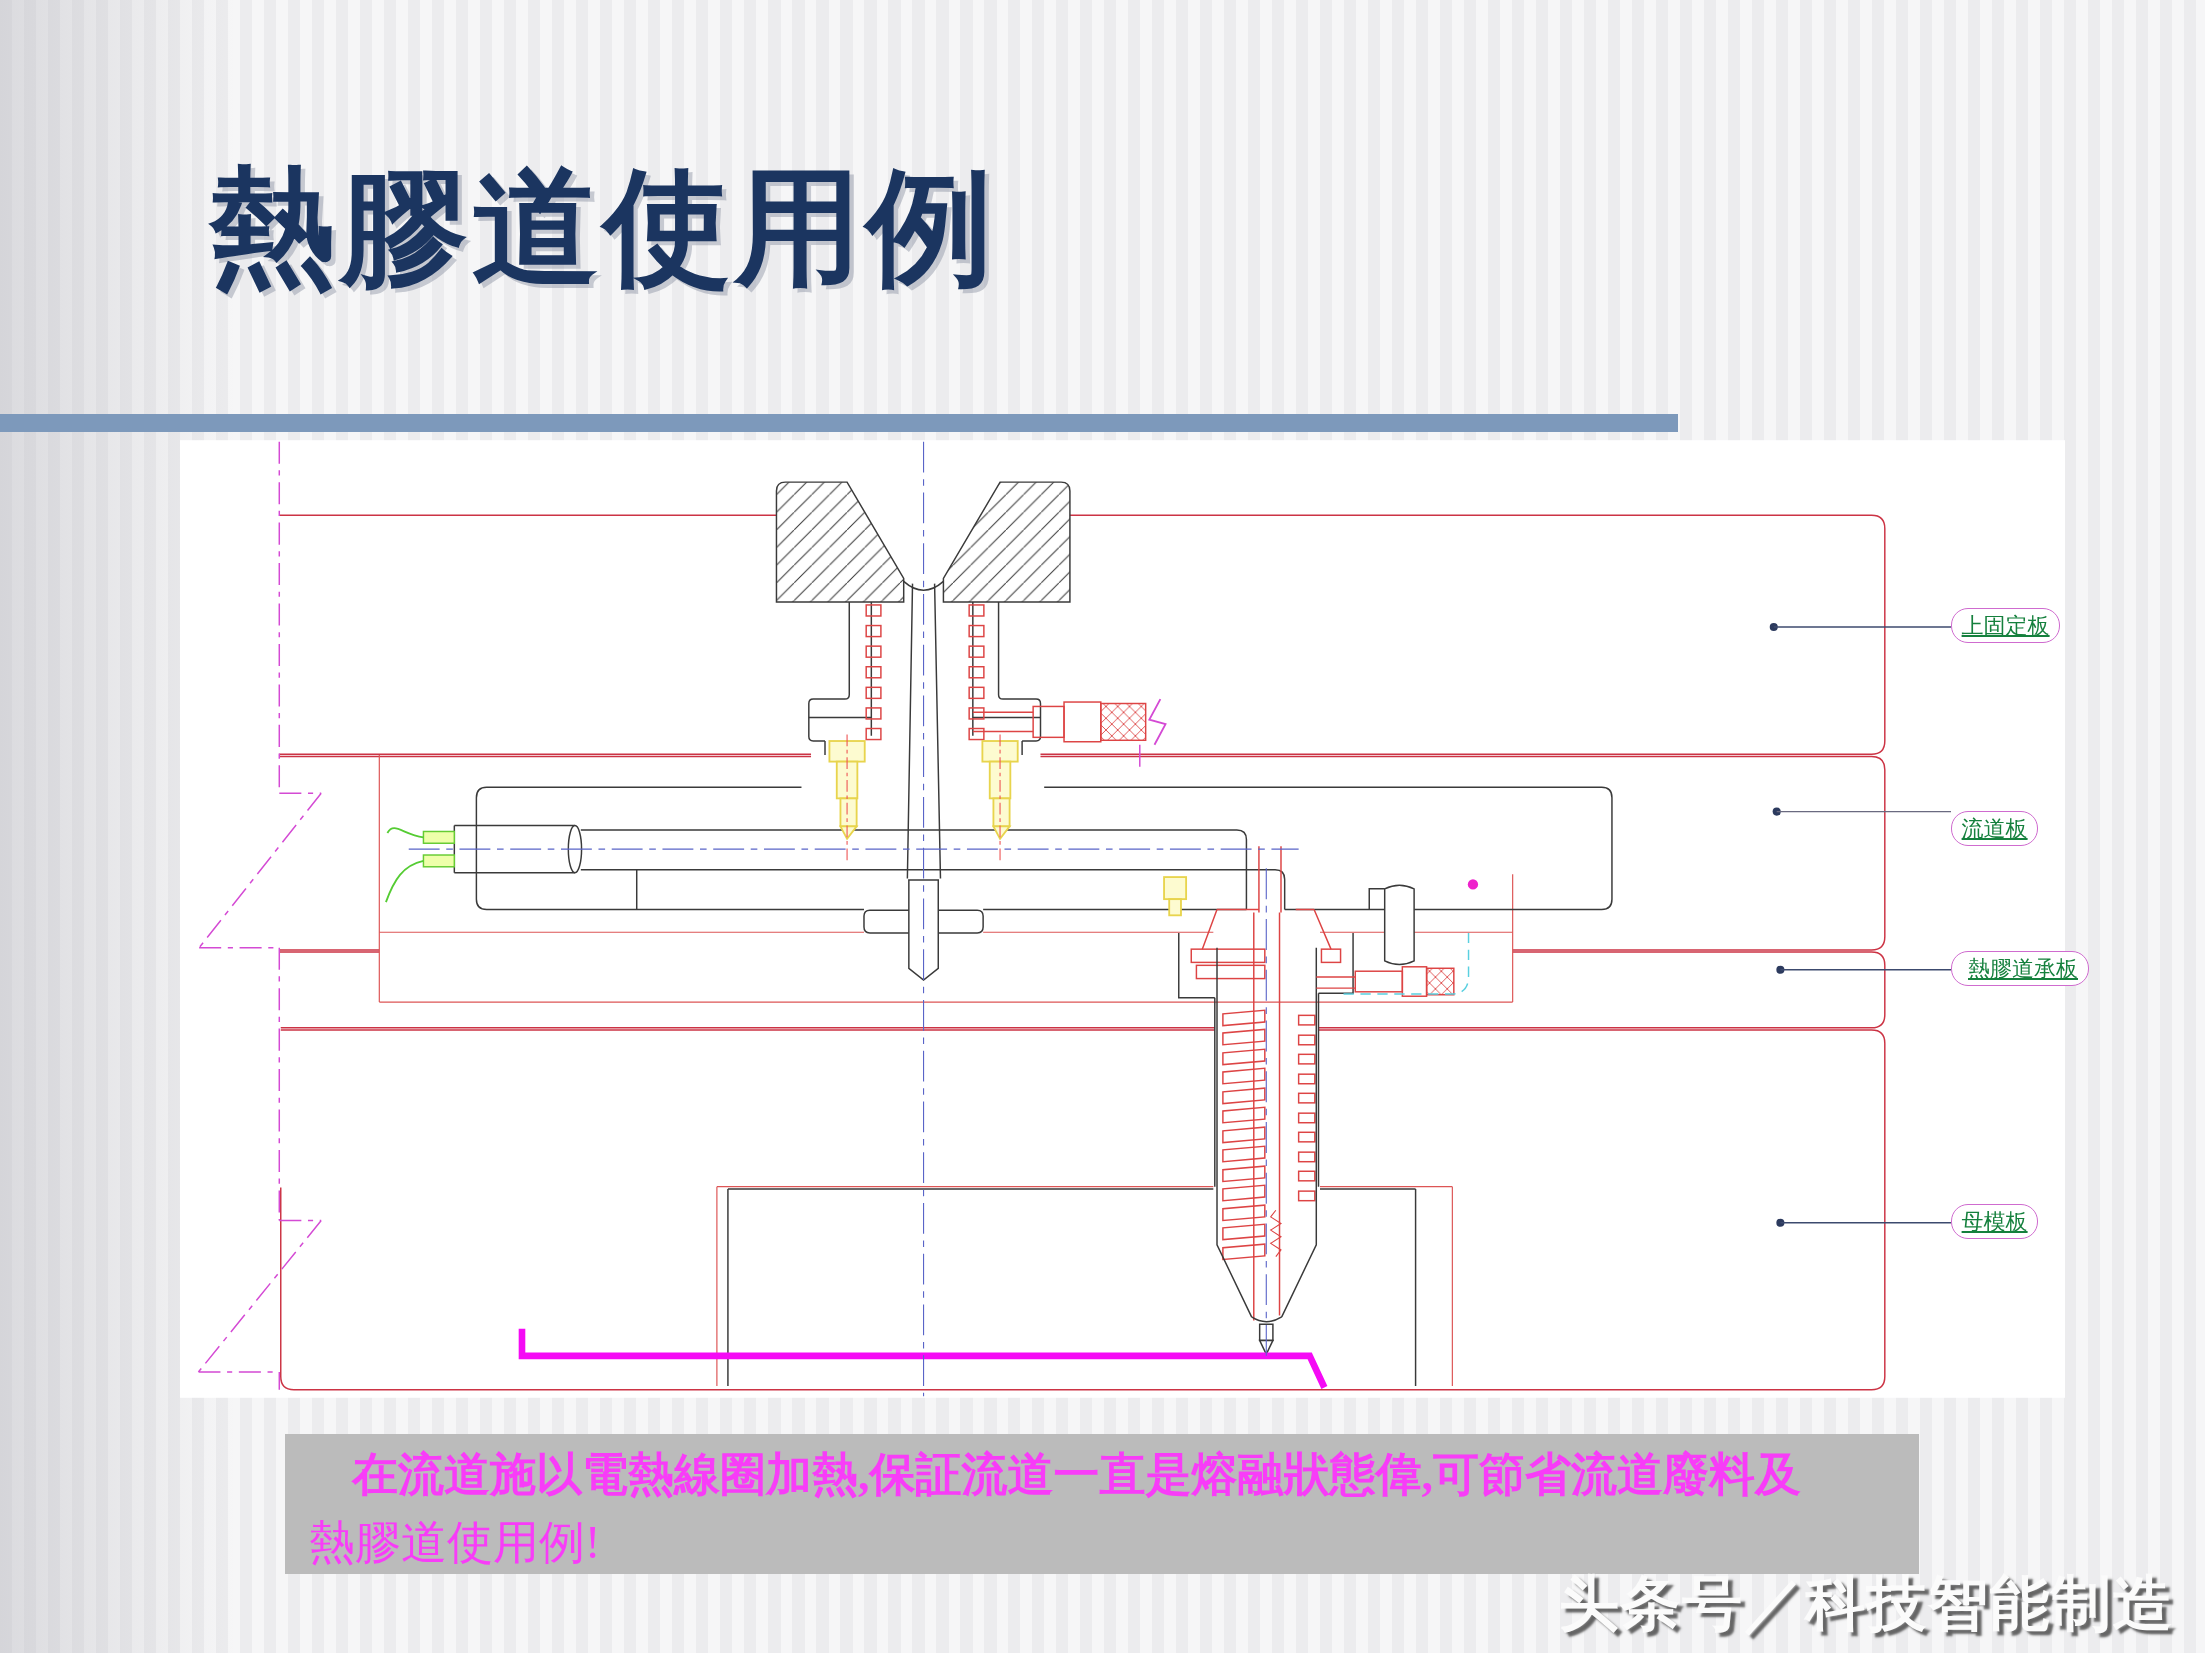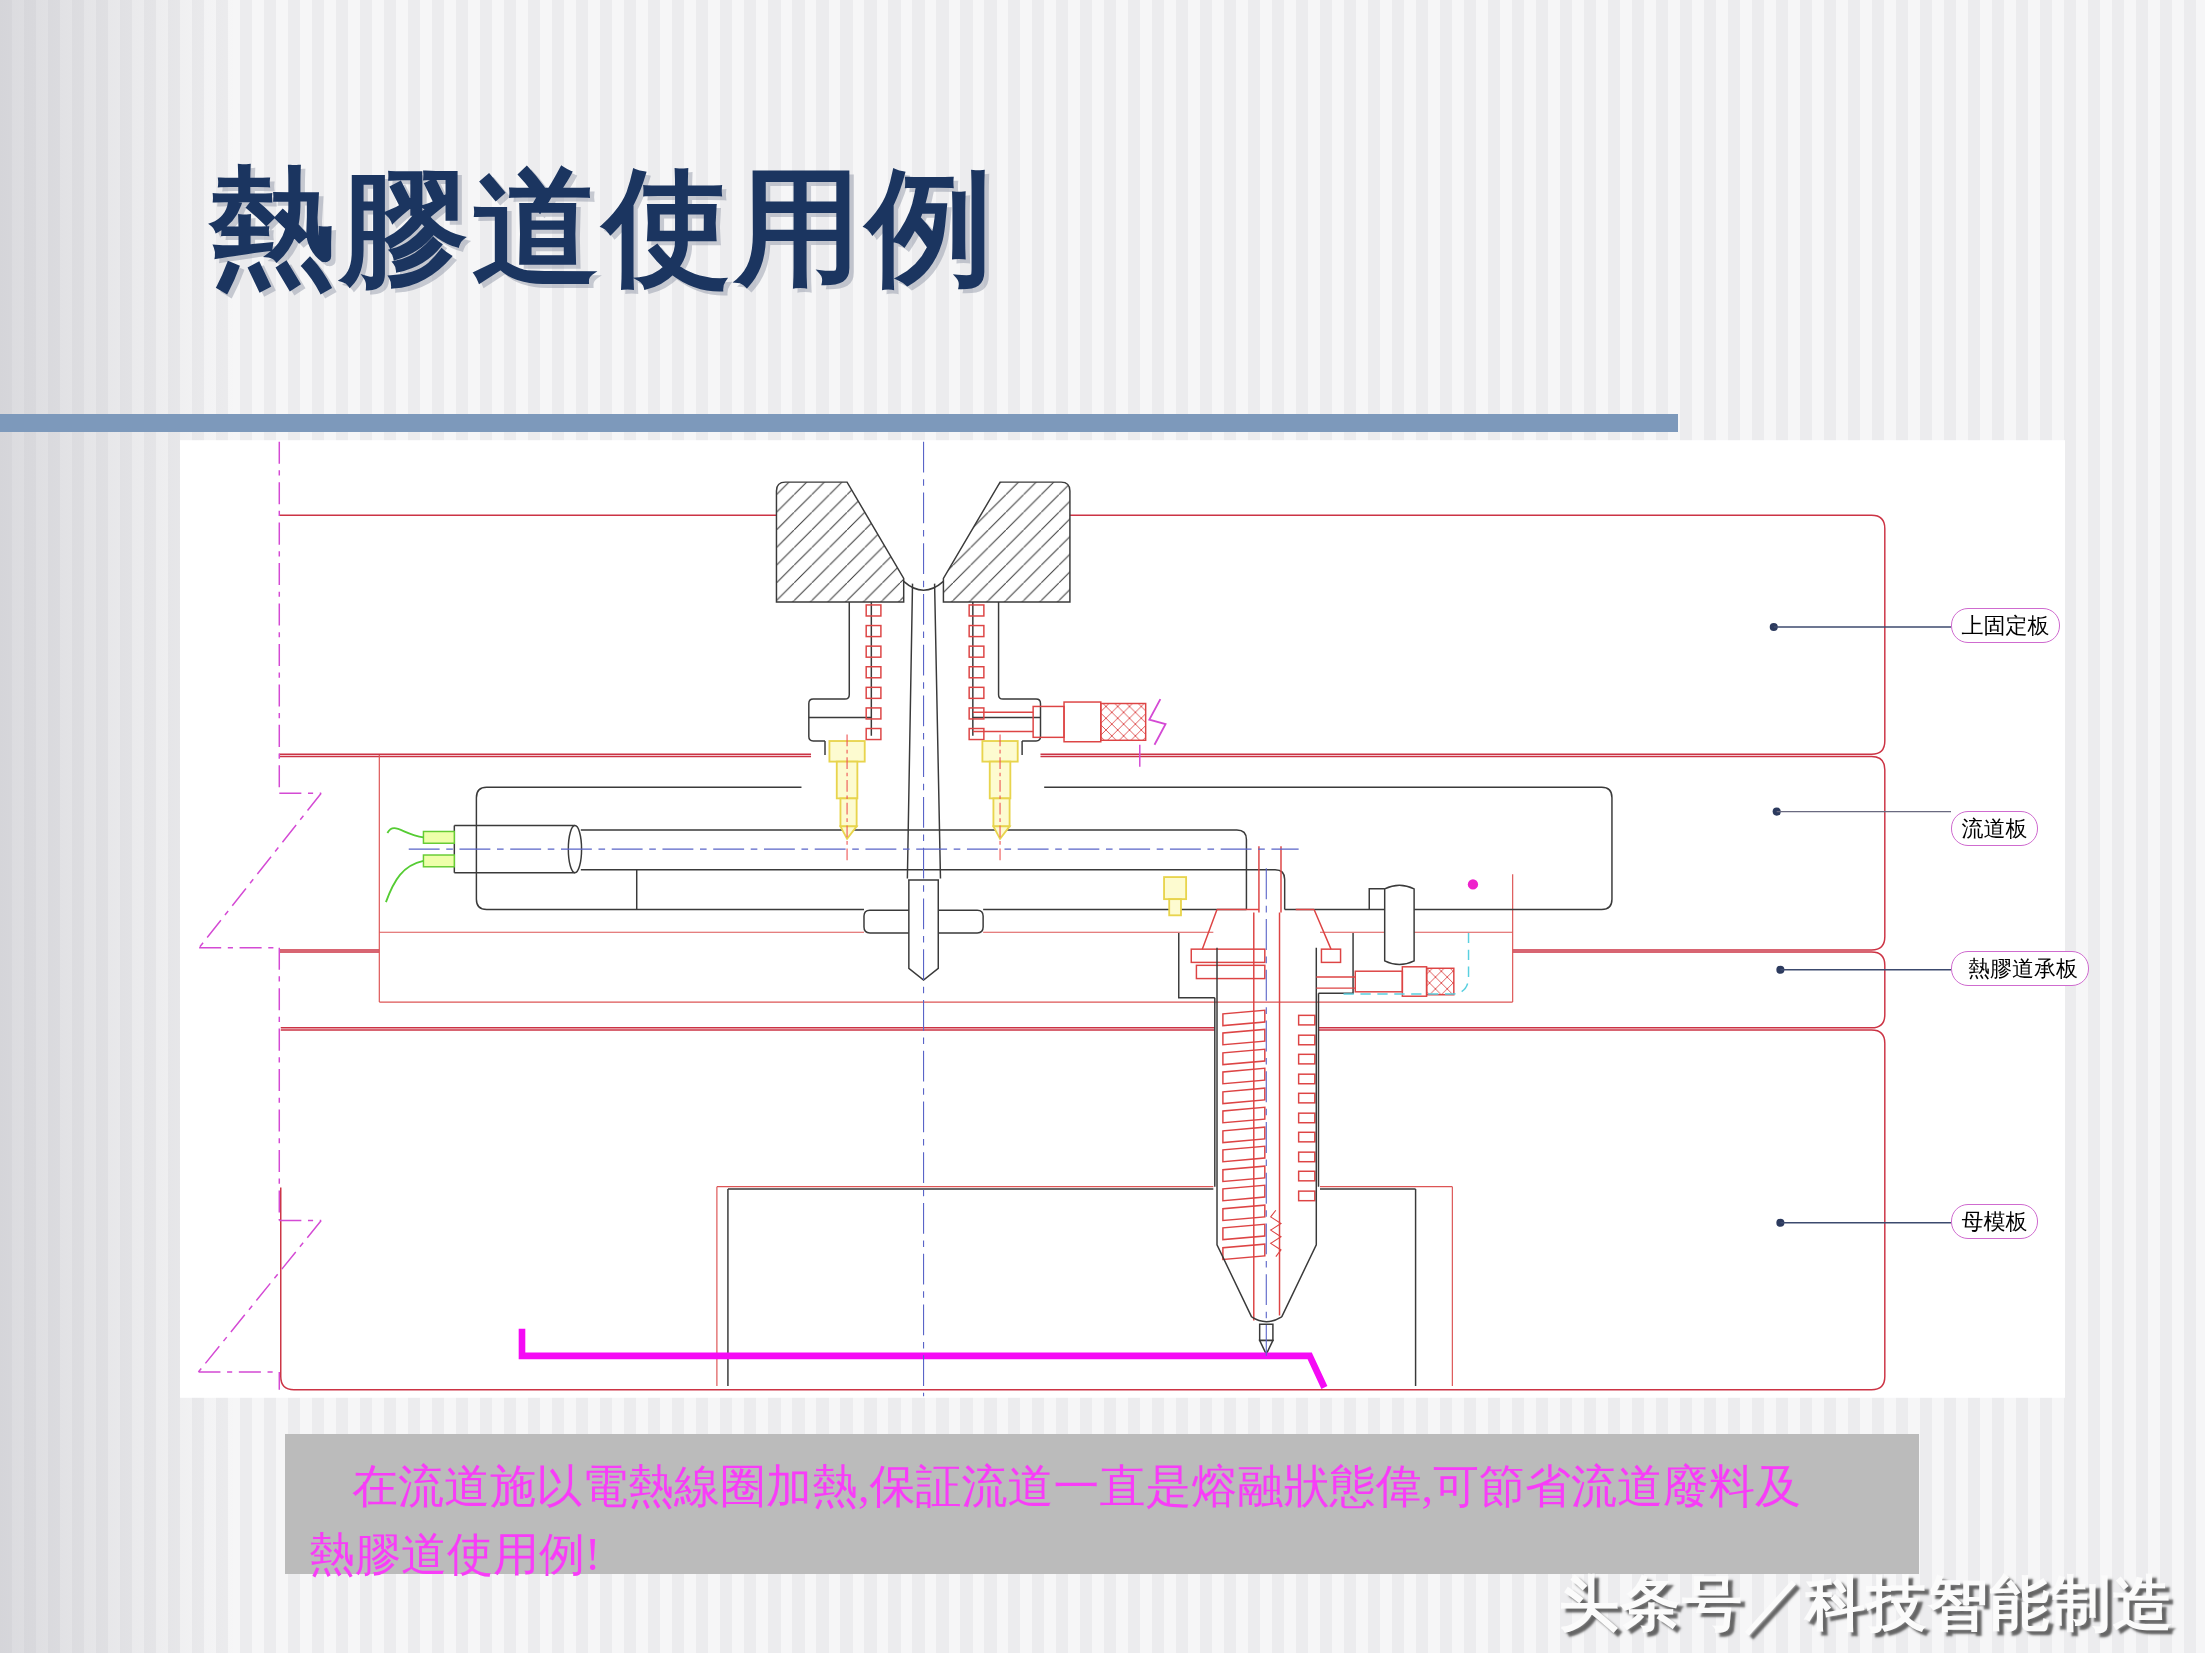--- a/index.html
+++ b/index.html
@@ -7,26 +7,26 @@
        background:repeating-linear-gradient(90deg,#ececee 0 12.5px,#f6f6f7 12.5px 24px);
        font-family:"Liberation Sans",sans-serif;position:relative;}
   .shade-left{position:absolute;left:0;top:0;width:235px;height:1654px;
        background:linear-gradient(90deg,rgba(185,185,192,.45),rgba(185,185,192,0));pointer-events:none;}
   .title{position:absolute;left:209px;top:144px;width:1177px;height:177px;
        font-size:127px;font-weight:bold;color:#1b3560;letter-spacing:4.4px;
        text-shadow:4.4px 3.7px 0 rgba(140,146,162,.45);white-space:nowrap;}
   .divider{position:absolute;left:0;top:414px;width:1678px;height:18.4px;background:#7d99bb;}
   .panel{position:absolute;left:180px;top:440px;width:1885px;height:958px;}
   .plate-label{position:absolute;left:1951px;height:29px;background:#ffffff;
-       border:1.5px solid #cf6bcf;border-radius:17px;color:#000000;
-       font-size:22px;line-height:29px;padding:2.2px 9.6px;white-space:nowrap;}
+       border:1.5px solid #cf6bcf;border-radius:17px;color:#15803d;
+       font-size:22px;line-height:29px;padding:2.2px 9.6px;white-space:nowrap;text-decoration:underline;}
   .banner{position:absolute;left:285px;top:1434px;width:1634px;height:140px;background:#bbbbbb;
        color:#f83cf8;font-family:"Liberation Serif",serif;font-size:46px;line-height:68px;
        padding-top:7.4px;box-sizing:border-box;}
-  .banner .l1{margin:12px 0 0 24px;text-indent:43px;white-space:nowrap;}
+  .banner .l1{margin:0 0 0 24px;text-indent:43px;white-space:nowrap;font-weight:bold;}
   .banner .l2{margin:0 0 0 24px;white-space:nowrap;}
   .watermark{position:absolute;right:31px;top:1564px;font-size:60px;font-weight:bold;color:#fbfbfb;
        text-shadow:4.4px 4.4px 2.2px rgba(75,75,75,.85);white-space:nowrap;letter-spacing:1.5px;}
 </style>
 </head>
 <body>
 
 <div class="shade-left"></div>
 
 <div class="title">熱膠道使用例</div>

